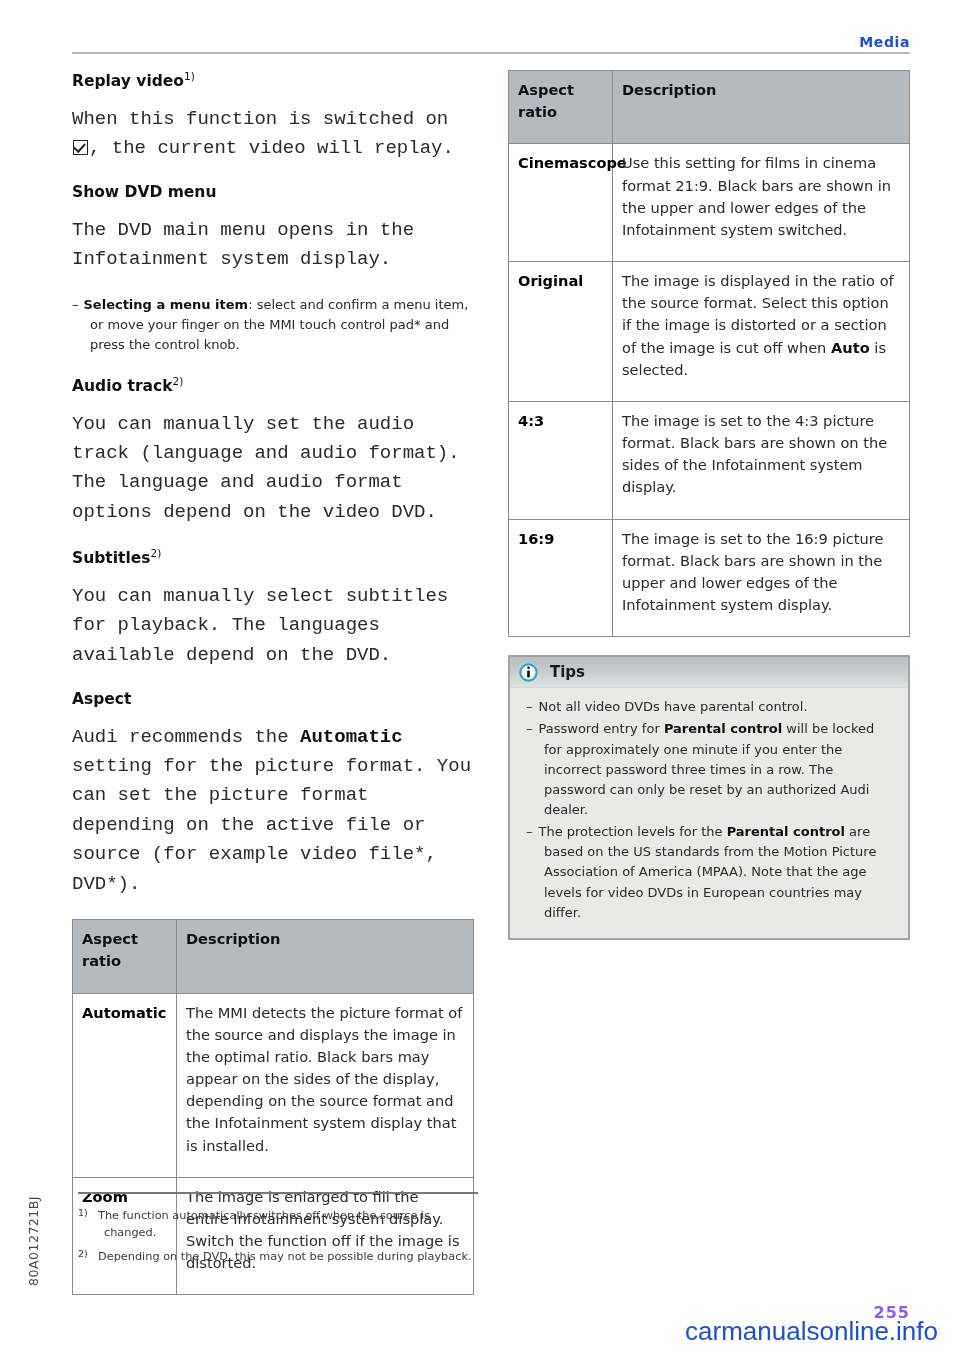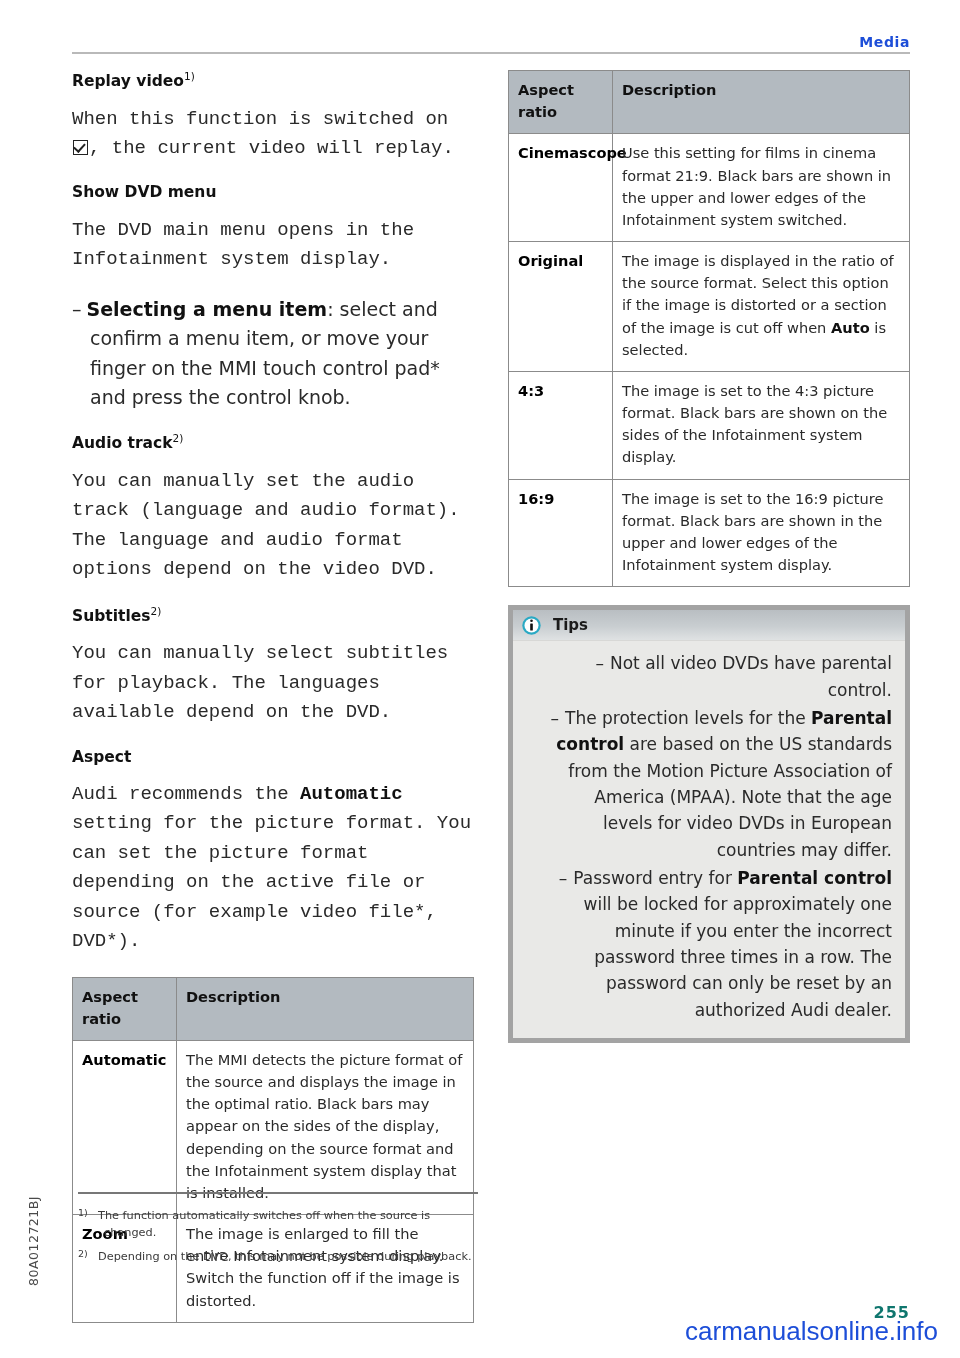--- a/index.html
+++ b/index.html
@@ -62,21 +62,21 @@
 
   p.body {
     font-size: 19px;
     line-height: 1.55;
     margin: 0 0 20px 0;
     color: #2a2a2a;
     font-family: Liberation Mono, monospace;
   }
 
   .dashitem {
-    font-size: 19px;
+    font-size: 13px;
     line-height: 1.55;
     margin: 0 0 20px 0;
     padding-left: 18px;
     text-indent: -18px;
     color: #2a2a2a;
   }
   .dashitem .dash { margin-right: 5px; }
 
   b { font-weight: bold; color: #111; }
 
@@ -105,42 +105,41 @@
   table.aspect {
     border-collapse: collapse;
     width: 100%;
     table-layout: fixed;
     border: 1.2px solid #8b8b8b;
   }
   table.aspect th,
   table.aspect td {
     border: 1.2px solid #8b8b8b;
     vertical-align: top;
-    padding: 8px 9px 10px 9px;
+    padding: 8px 9px 20px 9px;
     font-size: 14.6px;
     line-height: 1.52;
     color: #2a2a2a;
   }
   table.aspect thead th {
     background: #b3bac0;
     font-weight: bold;
     text-align: left;
     color: #111;
   }
   table.aspect td.key {
     font-weight: bold;
     color: #000000;
   }
   table.aspect col.c1 { width: 104px; }
 
   
   .tips {
-    border: 5px solid #a3a3a3;
+    border: 2px solid #a3a3a3;
     background: #e9e9e7;
-    text-align: right;
   }
   .tips-head {
     height: 30px;
     background: linear-gradient(to bottom, #b9bec2 0%, #c9ced1 55%, #dfe2e3 100%);
     display: flex;
     align-items: center;
     padding-left: 8px;
     border-bottom: 1px solid #d8d8d6;
   }
   .tips-head .ico {
@@ -148,26 +147,26 @@
     flex: 0 0 21px;
     margin-right: 11px;
   }
   .tips-head .ttl {
     font-size: 15px;
     font-weight: bold;
     color: #1b1b1b;
   }
   .tips-body { padding: 9px 13px 13px 12px; }
   .tips-body .tip {
-    font-size: 17px;
+    font-size: 13px;
     line-height: 1.55;
     color: #2a2a2a;
     padding-left: 18px;
     text-indent: -18px;
-    margin: 0 0 2px 12px;
+    margin: 0 0 2px 4px;
   }
   .tips-body .tip .dash { margin-right: 6px; }
 
   
   .footnote-area {
     position: absolute;
     left: 78px;
     top: 1192px;
     width: 400px;
   }
@@ -207,21 +206,21 @@
   }
 
   
   .page-number {
     position: absolute;
     right: 50px;
     top: 1303px;
     font-size: 16px;
     font-weight: bold;
     letter-spacing: 1px;
-    color: #0f766e;
+    color: #8b5cf6;
   }
   .watermark {
     position: absolute;
     right: 22px;
     top: 1316px;
     font-size: 26px;
     color: #1d4ed8;
     letter-spacing: 0px;
     font-family: "Liberation Sans", sans-serif;
   }
@@ -328,22 +327,22 @@
           <circle cx="12" cy="12" r="10.5" fill="#2aa9c4"></circle>
           <circle cx="12" cy="12" r="8" fill="#ffffff"></circle>
           <circle cx="12" cy="6.6" r="1.5" fill="#111111"></circle>
           <rect x="10.5" y="9.6" width="3" height="8.2" rx="0.6" fill="#111111"></rect>
         </svg>
       </span>
       <span class="ttl">Tips</span>
     </div>
     <div class="tips-body">
       <p class="tip"><span class="dash">–</span><span>Not all video DVDs have parental control.</span><b></b><span></span></p>
+      <p class="tip"><span class="dash">–</span><span>Password entry for </span><b>Parental control</b><span> will be locked for approximately one minute if you enter the incorrect password three times in a row. The password can only be reset by an authorized Audi dealer.</span></p>
       <p class="tip"><span class="dash">–</span><span>The protection levels for the </span><b>Parental control</b><span> are based on the US standards from the Motion Picture Association of America (MPAA). Note that the age levels for video DVDs in European countries may differ.</span></p>
-      <p class="tip"><span class="dash">–</span><span>Password entry for </span><b>Parental control</b><span> will be locked for approximately one minute if you enter the incorrect password three times in a row. The password can only be reset by an authorized Audi dealer.</span></p>
     </div>
   </div>
 
 </div>
 
 <div class="footnote-area">
   <div class="footnote-rule"></div>
   <div class="fn"><span class="num">1)</span><span>The function automatically switches off when the source is changed.</span></div>
   <div class="fn"><span class="num">2)</span><span>Depending on the DVD, this may not be possible during playback.</span></div>
 </div>

